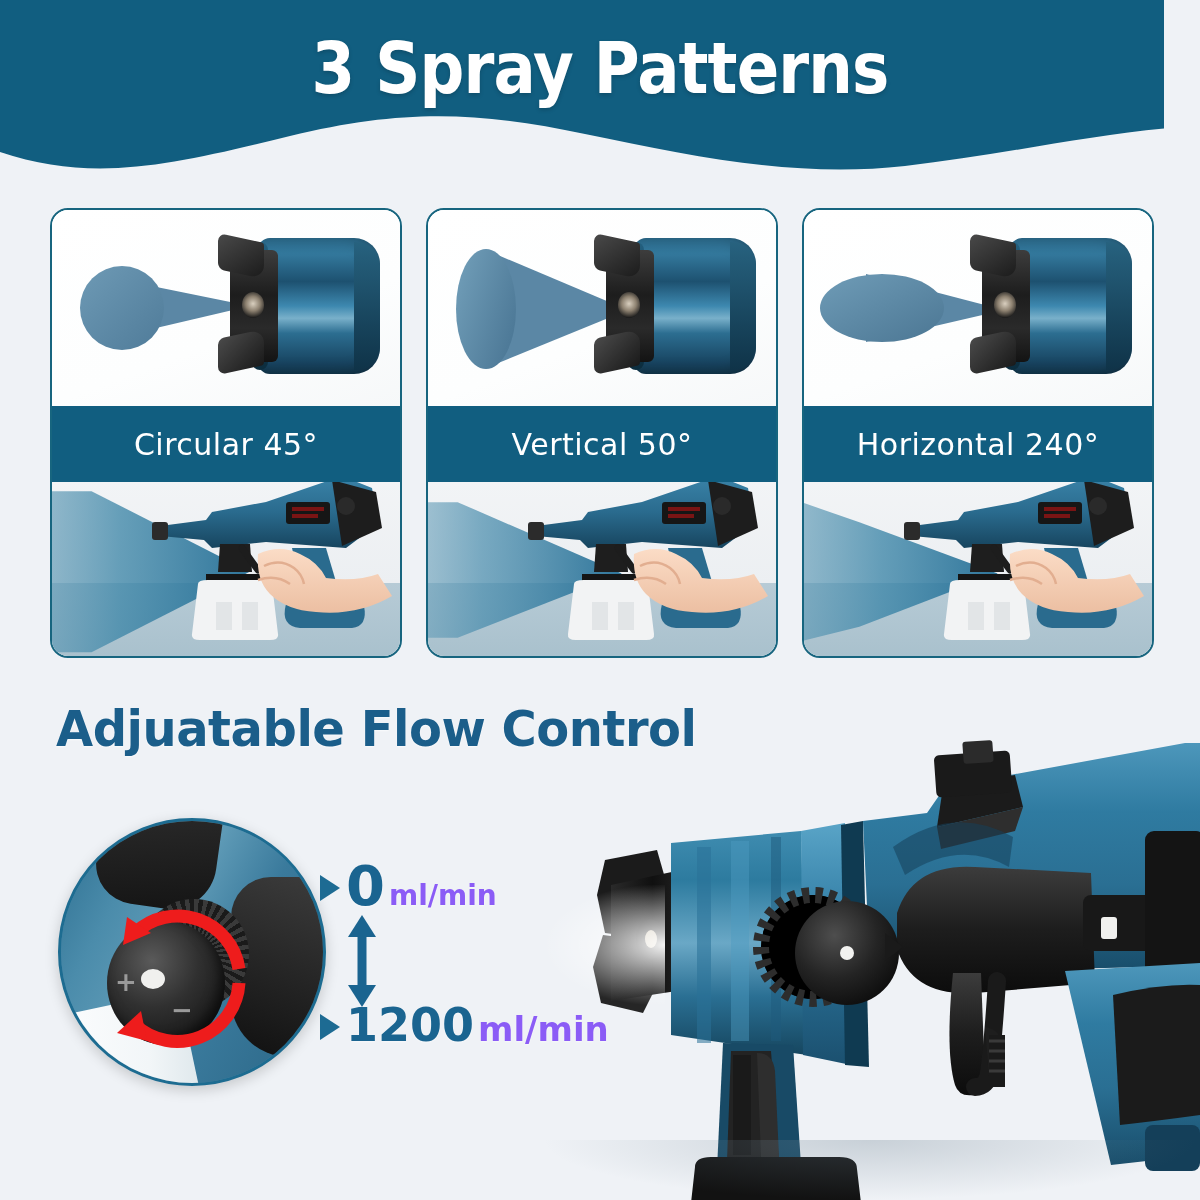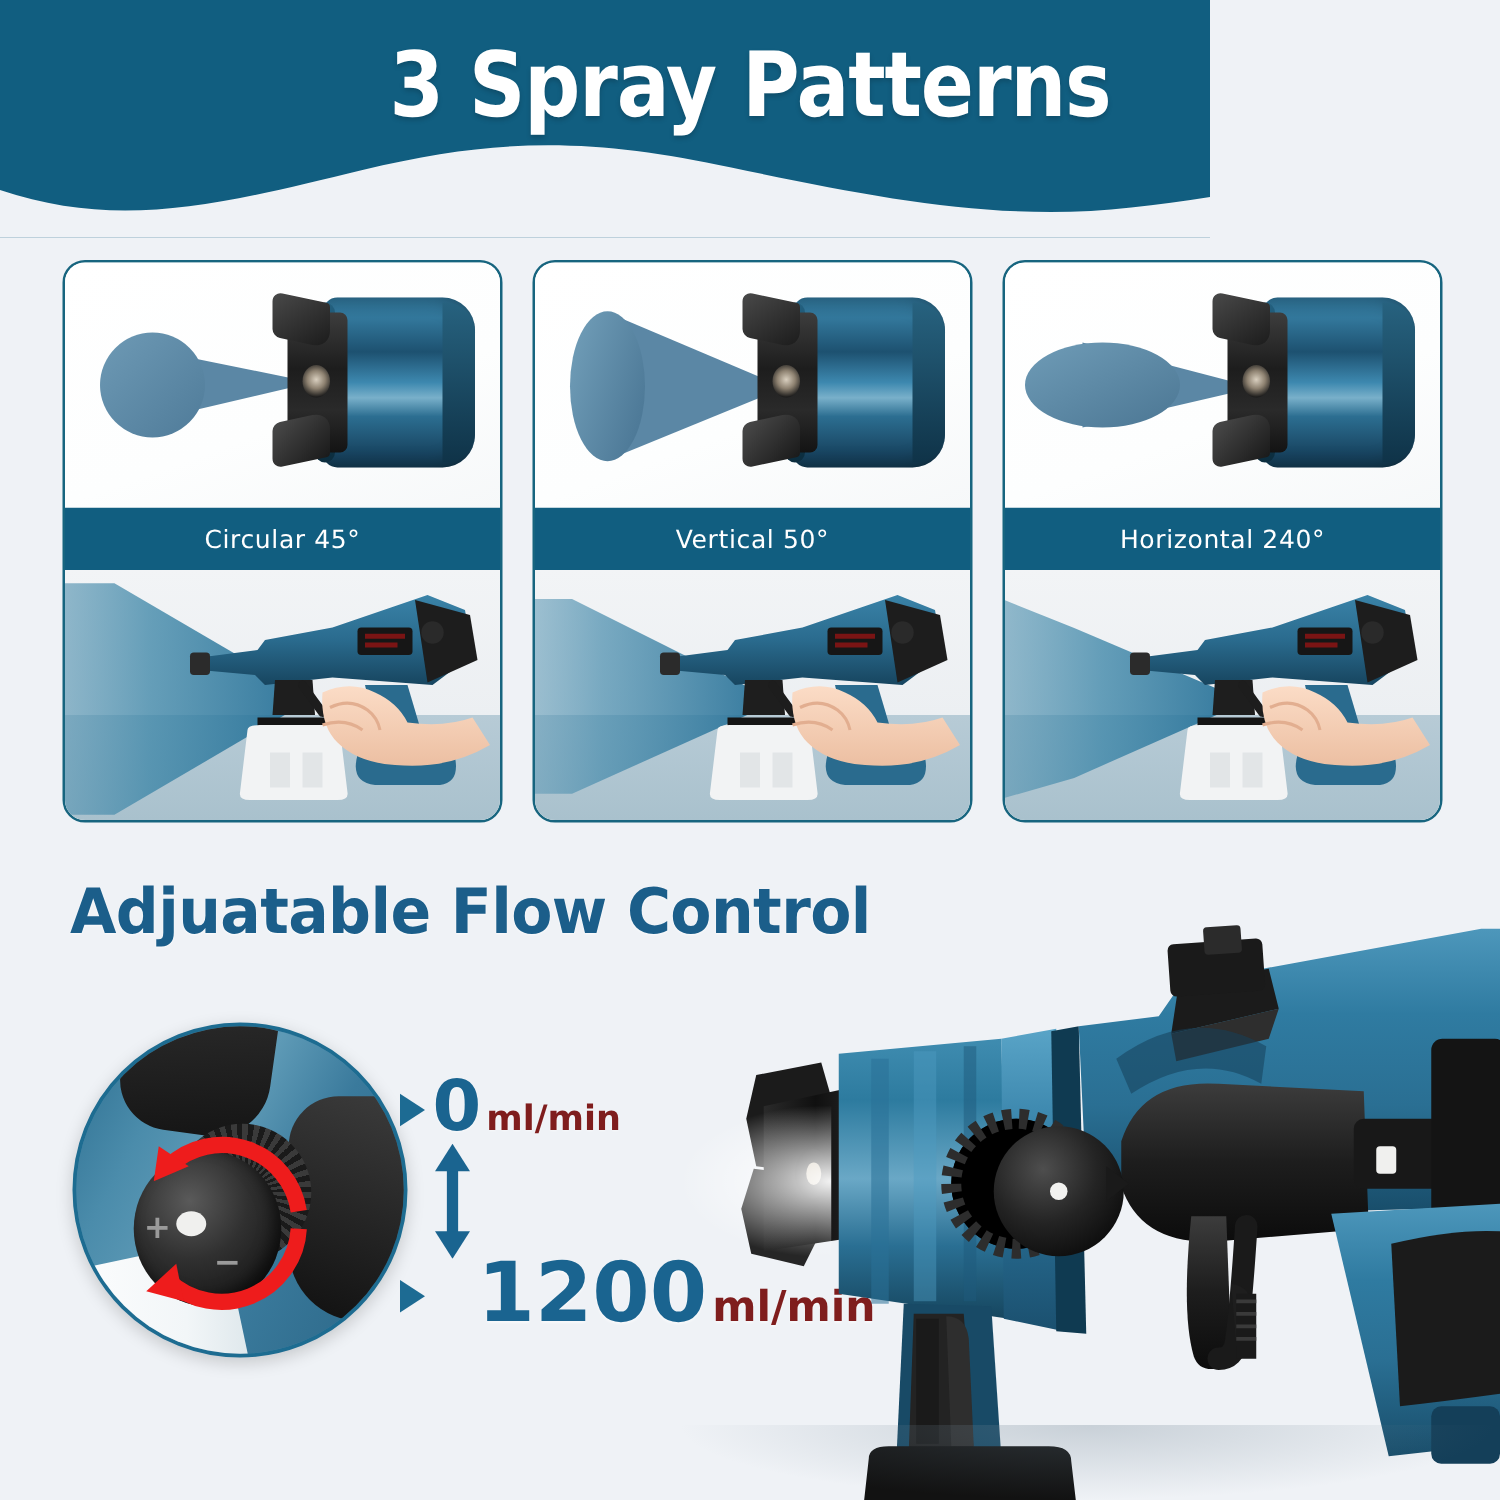--- a/index.html
+++ b/index.html
@@ -6,21 +6,21 @@
   html,body{ width:1200px; height:1200px; }
   body{
     font-family:"Liberation Sans", sans-serif;
     background:#eff2f6;
     position:relative;
     overflow:hidden;
   }
 
   
   #header-banner{
-    position:absolute; left:0; top:0; width:968px; height:190px;
+    position:absolute; left:0; top:0; width:1164px; height:190px;
     overflow:hidden;
   }
   #header-banner .bannerfill{
     position:absolute; inset:0;
     background:#115e80;
   }
   #header-banner svg.wave{
     position:absolute; left:0; bottom:0; width:1200px; height:90px; display:block;
   }
   #header-title{
@@ -50,26 +50,26 @@
     background:#ffffff;
     display:flex; flex-direction:column;
     position:relative;
   }
   .card-top{
     height:196px; position:relative;
     background:linear-gradient(160deg,#ffffff 0%,#fdfefe 60%,#f6f8f9 100%);
     overflow:hidden;
   }
   .card-label{
-    height:50px;
+    height:76px;
     background:#115e80;
     color:#fff;
     display:flex; align-items:center; justify-content:center;
     font-family:"DejaVu Sans", sans-serif;
-    font-size:20px;
+    font-size:30px;
     letter-spacing:0.5px;
     white-space:nowrap;
   }
   .card-bottom{
     flex:1; position:relative; overflow:hidden;
     background:linear-gradient(to bottom,#f2f4f6 0%,#eceff2 58%,#b7cbd6 58%,#a9c1cd 100%);
   }
 
   
   .spray-wrap{ position:absolute; left:0; top:0; width:100%; height:100%; }
@@ -200,25 +200,25 @@
     position:relative; top:2px;
   }
   .flow-num{
     font-family:"DejaVu Sans", sans-serif;
     font-weight:bold;
     color:#1a6490;
     line-height:1;
     text-shadow:0 1px 2px rgba(255,255,255,0.55);
   }
   #flow-row-min .flow-num{ font-size:56px; }
-  #flow-row-max .flow-num{ font-size:66px;margin-left:36px; }
+  #flow-row-max .flow-num{ font-size:46px; }
   .flow-unit{
     font-family:"DejaVu Sans", sans-serif;
     font-weight:bold;
-    color:#7f1d1d;
+    color:#8b5cf6;
     line-height:1;
     margin-left:4px;
     text-shadow:0 1px 2px rgba(255,255,255,0.55);
   }
   #flow-row-min .flow-unit{ font-size:28px; }
   #flow-row-max .flow-unit{ font-size:34px; }
   #flow-arrow{ position:absolute; left:342px; top:915px; width:40px; height:92px; }
 
   
   #product-gun{

